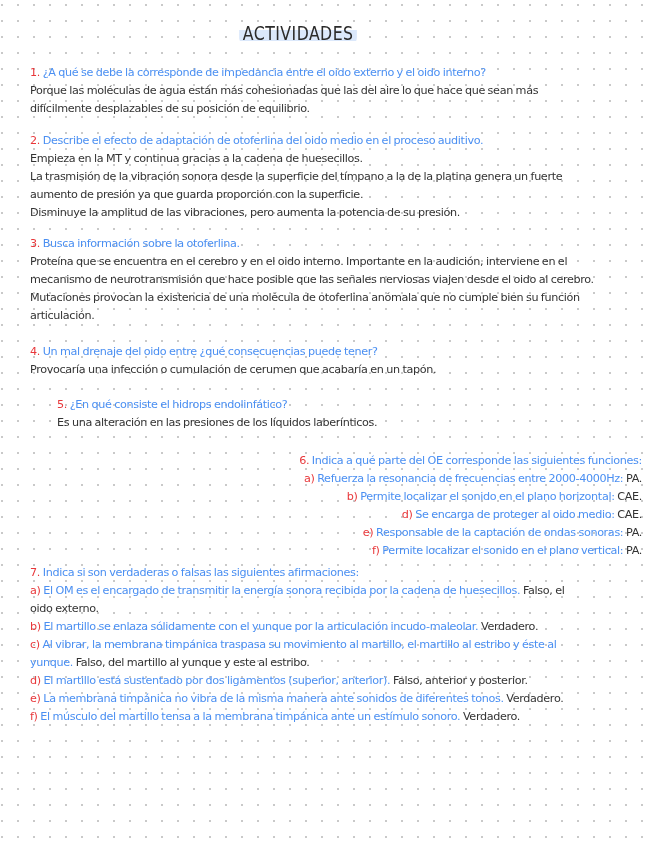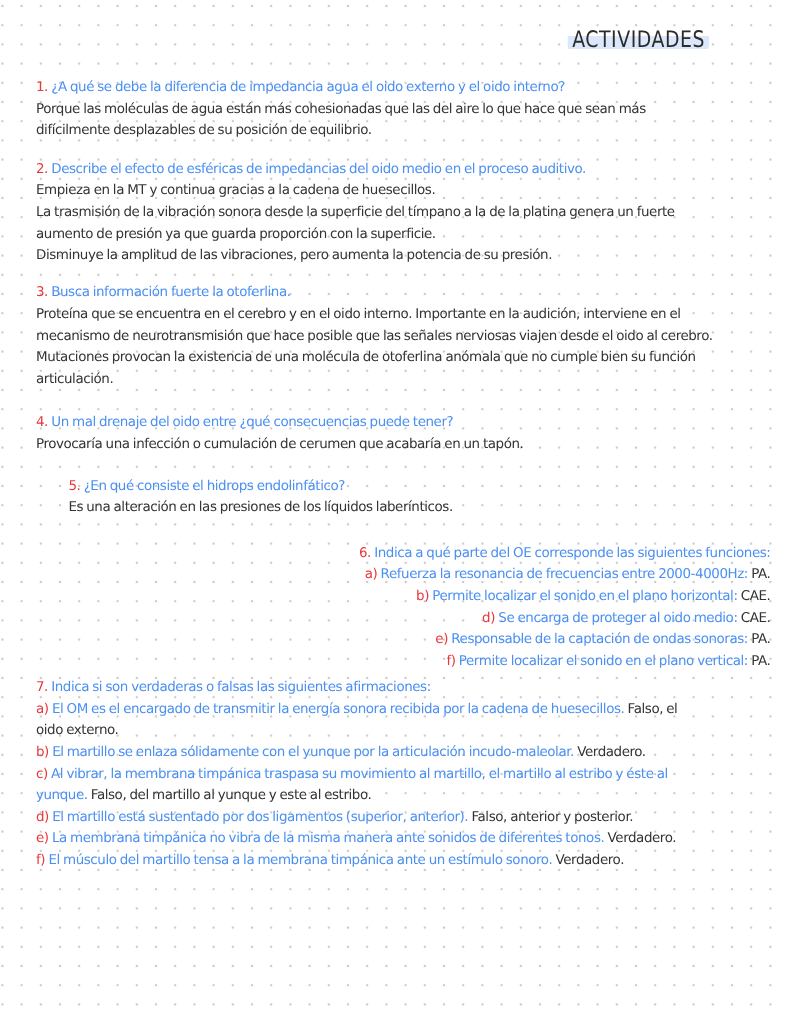--- a/index.html
+++ b/index.html
@@ -8,21 +8,21 @@
     background-color: #ffffff;
     background-image: radial-gradient(circle, #c9c9c9 0.9px, transparent 1.3px);
     background-size: 16px 16px;
     background-position: -6px -3px;
     font-family: "DejaVu Sans", sans-serif;
     color: #333333;
     position: relative;
   }
   .page { position: absolute; left: 0; top: 0; width: 656px; height: 848px; }
   .title-wrap {
-    position: absolute; top: 22px; left: 0; width: 596px; text-align: right;
+    position: absolute; top: 22px; left: 0; width: 596px; text-align: center;
   }
   .title {
     display: inline-block;
     font-family: "DejaVu Sans Condensed", "DejaVu Sans", sans-serif;
     font-size: 19px; letter-spacing: 0.5px;
     color: #2b2b2b;
     padding: 0 4px;
     background: linear-gradient(to bottom, transparent 35%, #dbe8fb 35%, #dbe8fb 85%, transparent 85%);
     border-radius: 6px;
     transform: scaleX(0.92);
@@ -41,41 +41,41 @@
 
 <div class="page">
 
   <div class="title-wrap">
     <span class="title">ACTIVIDADES</span>
   </div>
 
   <div class="section" style="top:64px;">
     <div class="line">
       <span class="num">1.</span>
-      <span class="q">¿A qué se debe la diferencia de impedancia agua el oido externo y el oido interno?</span>
+      <span class="q">¿A qué se debe la corresponde de impedancia entre el oido externo y el oido interno?</span>
     </div>
     <div class="line a">Porque las moléculas de agua están más cohesionadas que las del aire lo que hace que sean más</div>
     <div class="line a">difícilmente desplazables de su posición de equilibrio.</div>
   </div>
 
   <div class="section" style="top:132px;">
     <div class="line">
       <span class="num">2.</span>
-      <span class="q">Describe el efecto de esféricas de impedancias del oido medio en el proceso auditivo.</span>
+      <span class="q">Describe el efecto de adaptación de otoferlina del oido medio en el proceso auditivo.</span>
     </div>
     <div class="line a">Empieza en la MT y continua gracias a la cadena de huesecillos.</div>
     <div class="line a">La trasmisión de la vibración sonora desde la superficie del tímpano a la de la platina genera un fuerte</div>
     <div class="line a">aumento de presión ya que guarda proporción con la superficie.</div>
     <div class="line a">Disminuye la amplitud de las vibraciones, pero aumenta la potencia de su presión.</div>
   </div>
 
   <div class="section" style="top:235px;">
     <div class="line">
       <span class="num">3.</span>
-      <span class="q">Busca información fuerte la otoferlina.</span>
+      <span class="q">Busca información sobre la otoferlina.</span>
     </div>
     <div class="line a">Proteína que se encuentra en el cerebro y en el oido interno. Importante en la audición, interviene en el</div>
     <div class="line a">mecanismo de neurotransmisión que hace posible que las señales nerviosas viajen desde el oido al cerebro.</div>
     <div class="line a">Mutaciones provocan la existencia de una molécula de otoferlina anómala que no cumple bien su función</div>
     <div class="line a">articulación.</div>
   </div>
 
   <div class="section" style="top:343px;">
     <div class="line">
       <span class="num">4.</span>

